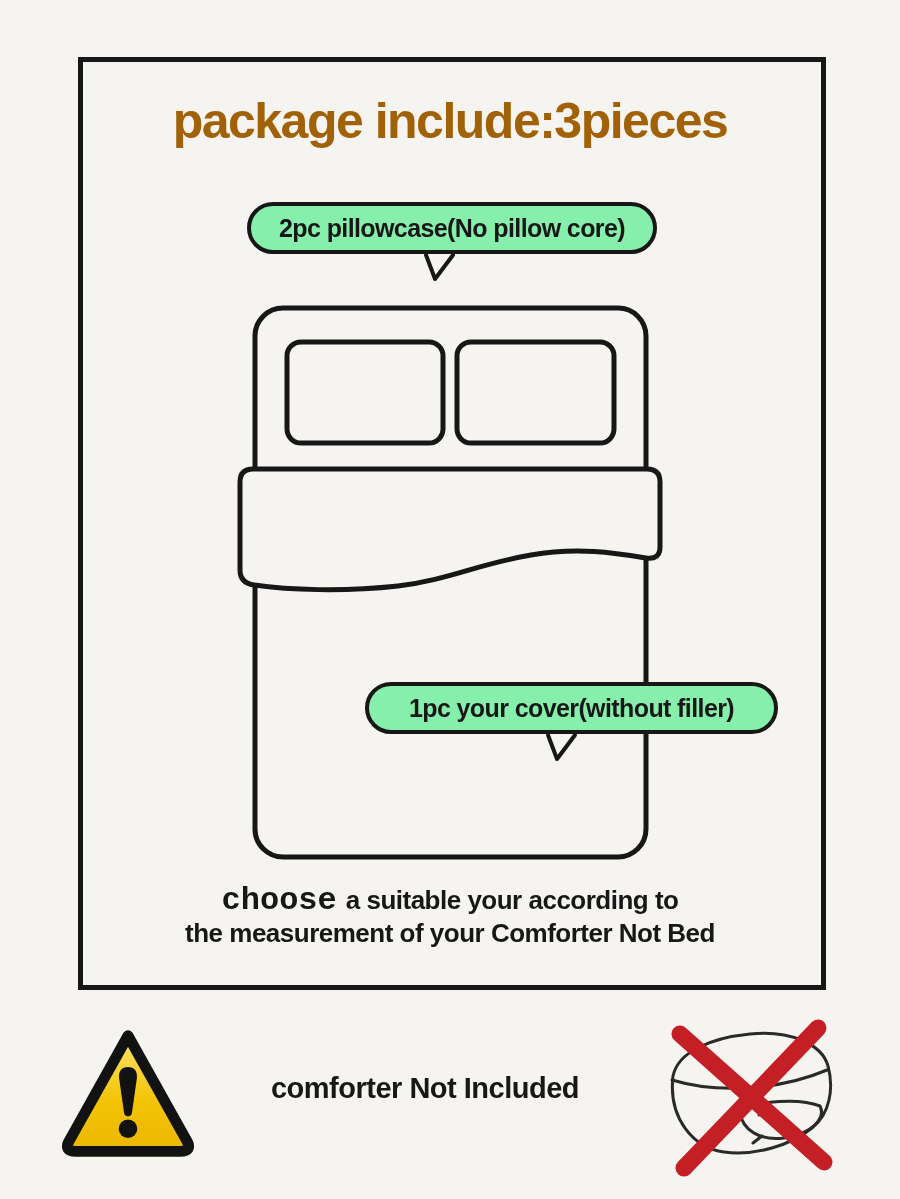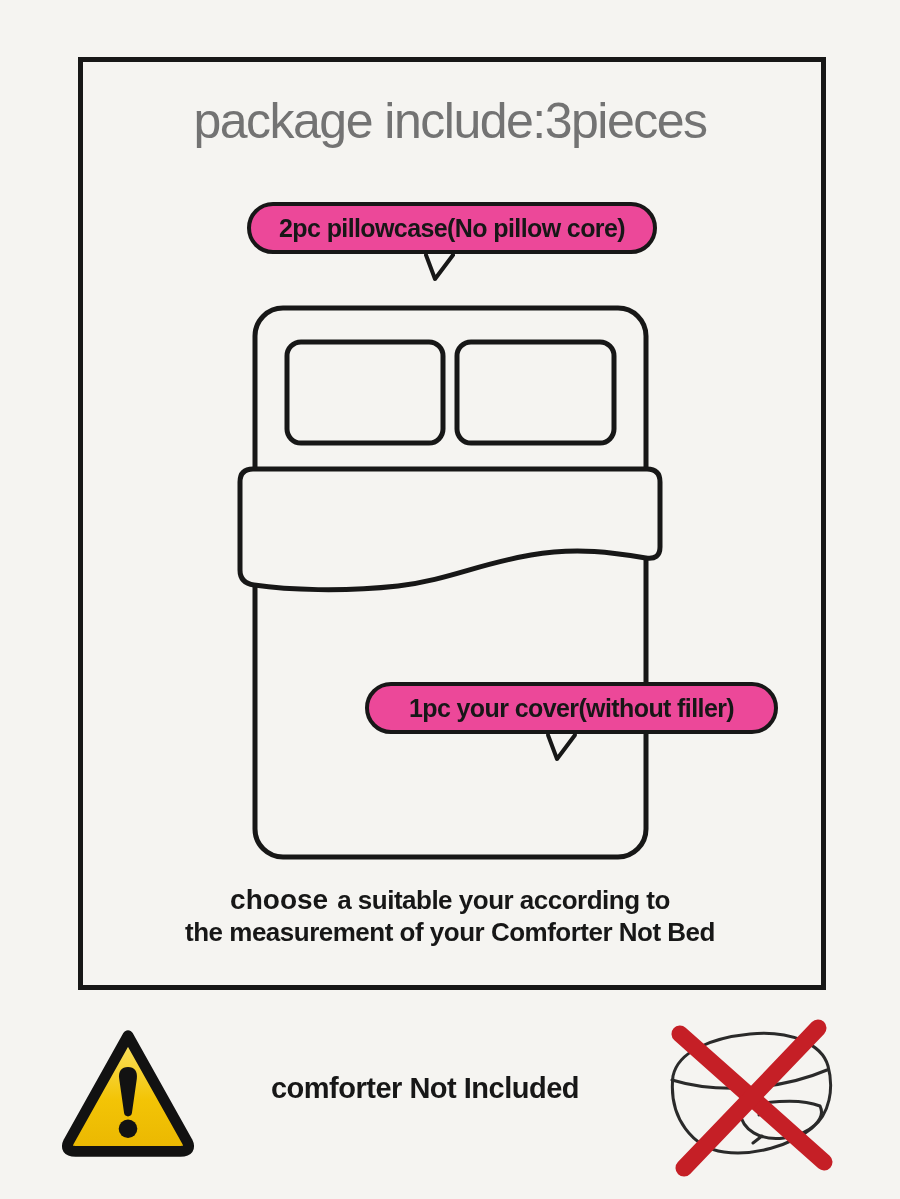--- a/index.html
+++ b/index.html
@@ -10,42 +10,42 @@
     color:#171717;
     overflow:hidden;
   }
   .stage{position:relative;width:900px;height:1199px;background:#f5f4f1;}
   .main-box{
     position:absolute;left:78px;top:57px;width:748px;height:933px;
     border:5px solid #171717;box-sizing:border-box;background:transparent;
   }
   .title{
     position:absolute;left:80px;top:92px;width:740px;
-    text-align:center;font-size:50px;font-weight:normal;letter-spacing:-1.5px;
-    color:#737373;white-space:nowrap;
+    text-align:center;font-size:50px;font-weight:bold;letter-spacing:-1.5px;
+    color:#a16207;white-space:nowrap;
   }
   .callout{
     position:absolute;height:52px;box-sizing:border-box;
-    border:4px solid #171717;border-radius:26px;background:#ec4899;
+    border:4px solid #171717;border-radius:26px;background:#86efac;
     display:flex;align-items:center;justify-content:center;
     font-size:25px;font-weight:bold;letter-spacing:-0.6px;white-space:nowrap;
     z-index:3;
   }
   .callout-pillowcase{left:247px;top:202px;width:410px;}
   .callout-duvet{left:365px;top:682px;width:413px;}
   .tail{position:absolute;width:34px;height:32px;overflow:visible;}
   .callout-pillowcase .tail{left:172px;top:46px;}
   .callout-duvet .tail{left:176px;top:46px;}
   .bed-svg{position:absolute;left:233px;top:300px;width:432px;height:562px;z-index:1;}
   .size-note{
     position:absolute;left:80px;top:884px;width:740px;text-align:center;
     font-weight:bold;font-size:26px;line-height:32px;letter-spacing:-0.5px;z-index:2;
   }
   .size-note .serif-lead{
-    font-family:Liberation Sans, sans-serif;font-size:28px;font-weight:bold;
+    font-family:Liberation Mono, monospace;font-size:32px;font-weight:bold;
     margin-right:9px;letter-spacing:0;
   }
   .footer{position:absolute;left:0;top:990px;width:900px;height:197px;}
   .warning-svg{position:absolute;left:57px;top:34px;width:142px;height:142px;}
   .footer-text{
     position:absolute;left:195px;top:82px;width:460px;text-align:center;
     font-size:29px;font-weight:bold;letter-spacing:-0.5px;white-space:nowrap;
   }
   .comforter-svg{position:absolute;left:648px;top:22px;width:208px;height:172px;}
 </style>

